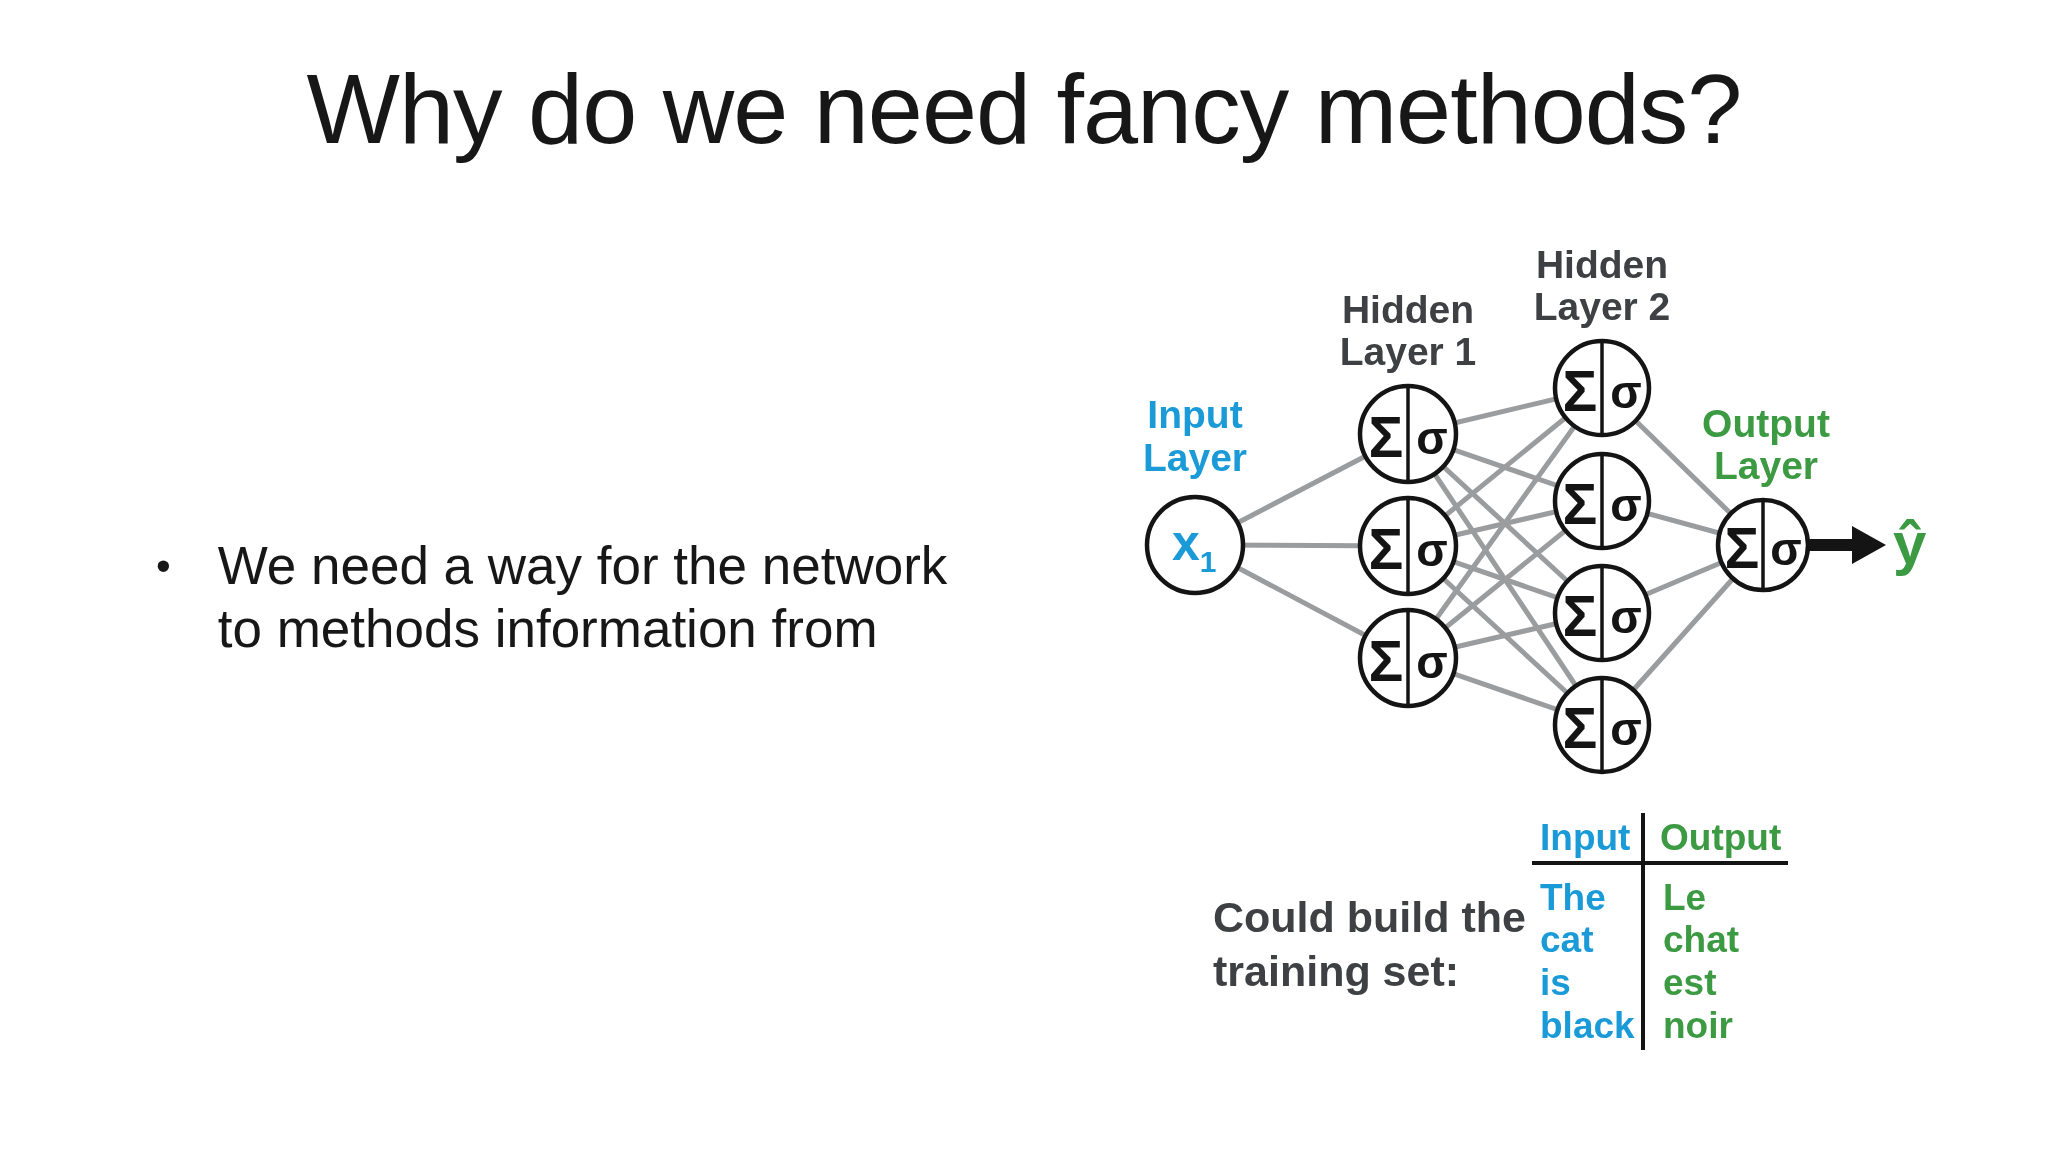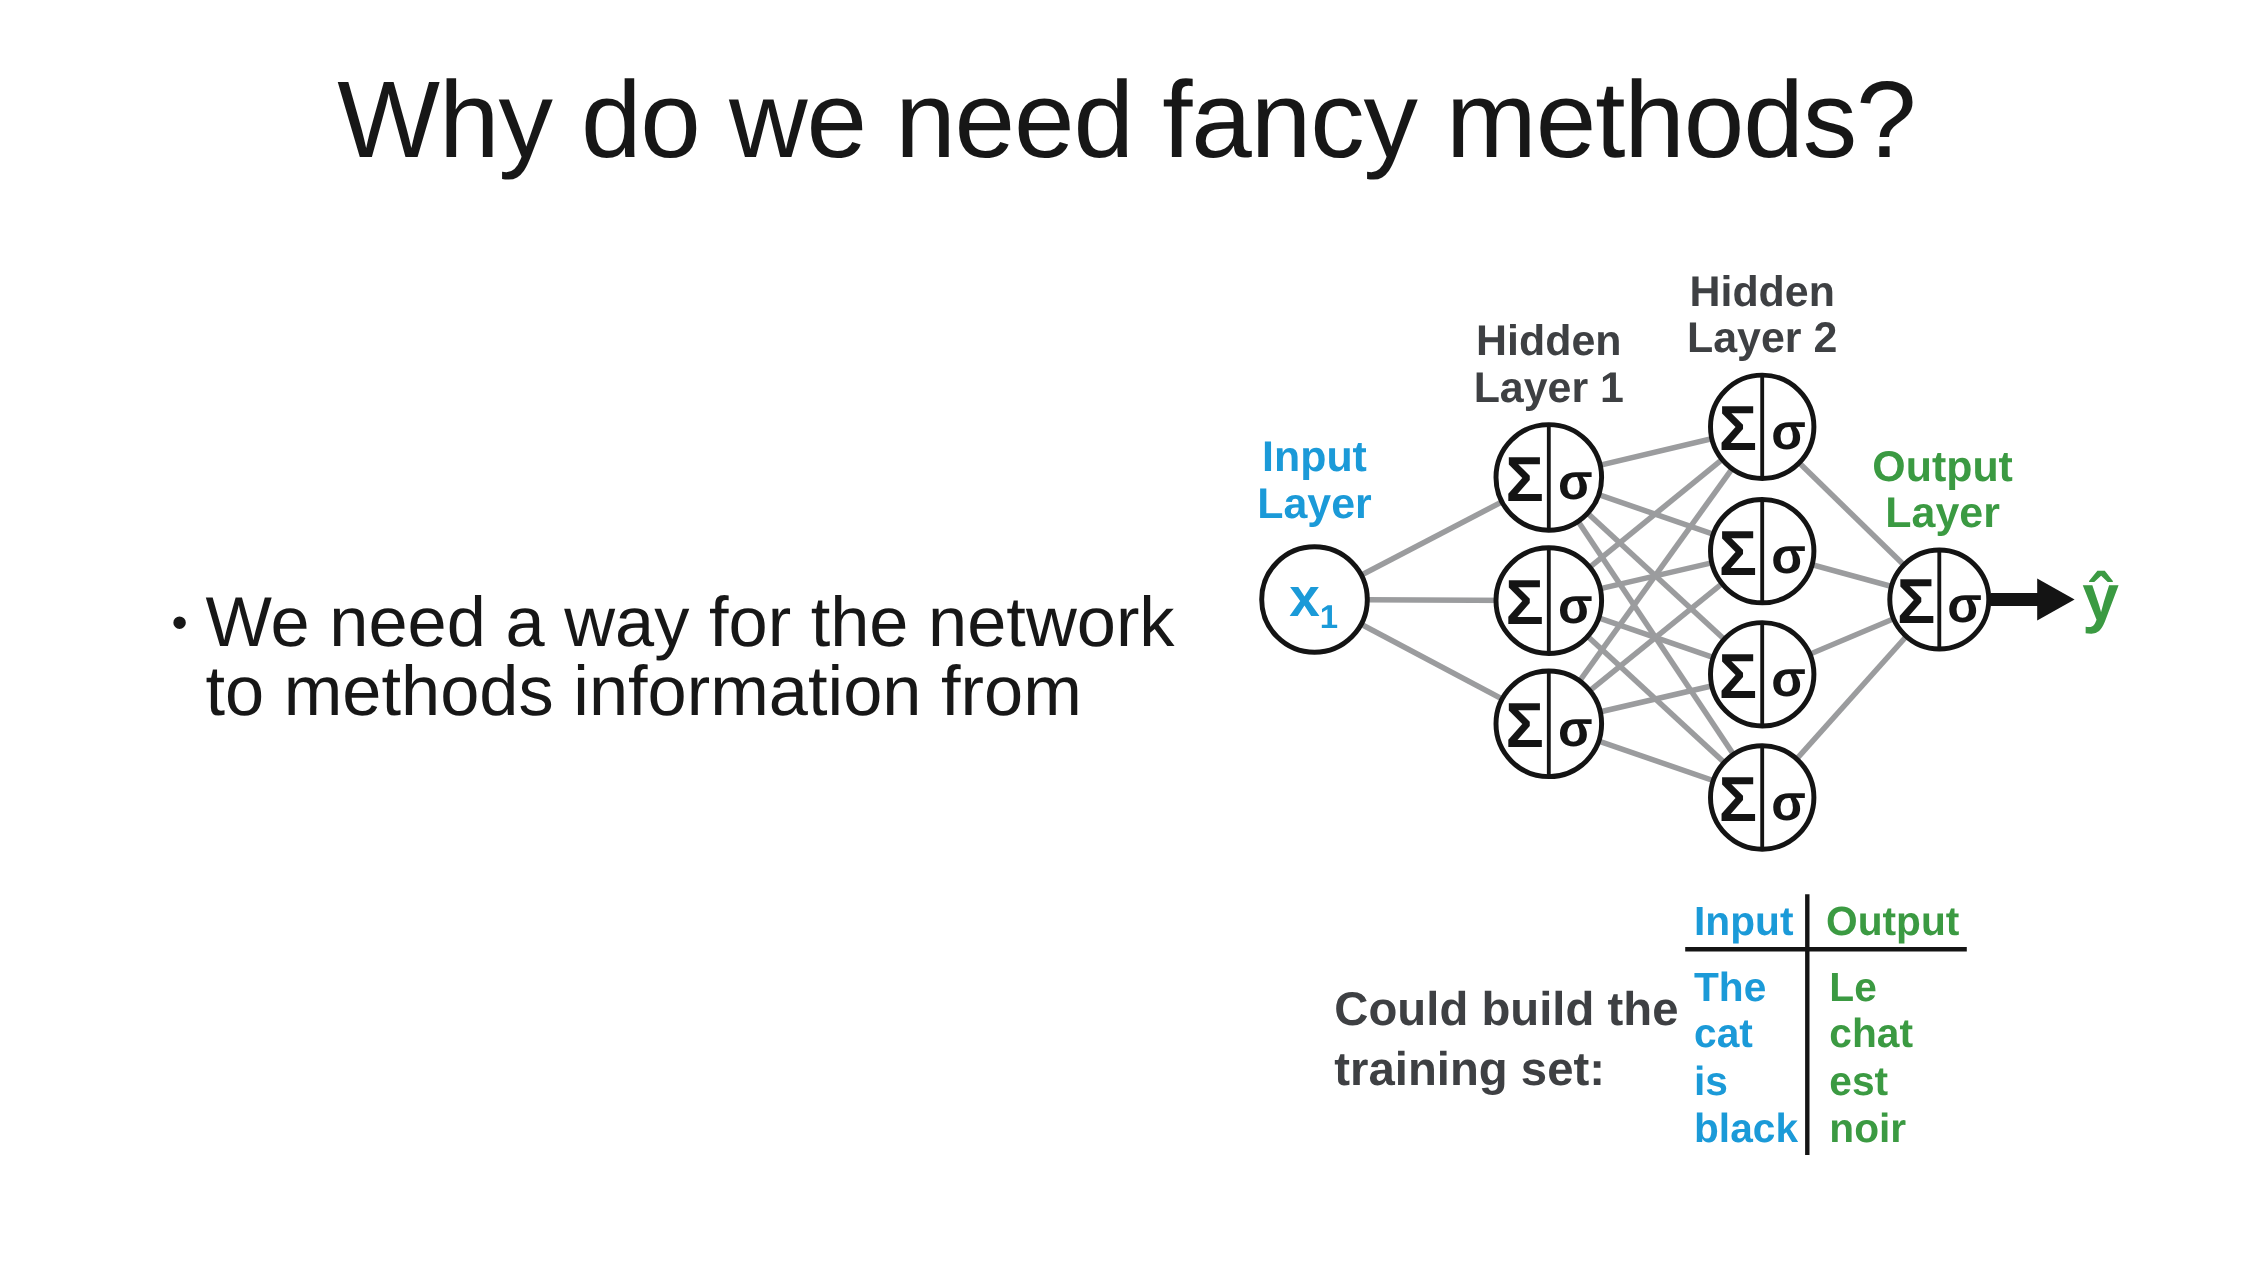--- a/index.html
+++ b/index.html
@@ -27,25 +27,26 @@
     display:flex;
     align-items:flex-start;
     gap:16px;
   }
   .bullet-marker{
     font-size:42px;
     line-height:63px;
     color:#171717;
   }
   .bullet-lines{
-    font-size:64px;
+    font-size:53px;
     line-height:63px;
     font-weight:400;
     color:#171717;
     white-space:nowrap;
+    margin-left:31px;
   }
   .diagram-svg{
     position:absolute;
     left:0;top:0;
   }
   .diagram-svg text{
     font-family:"Liberation Sans", sans-serif;
   }
   .layer-label{
     font-size:39px;

